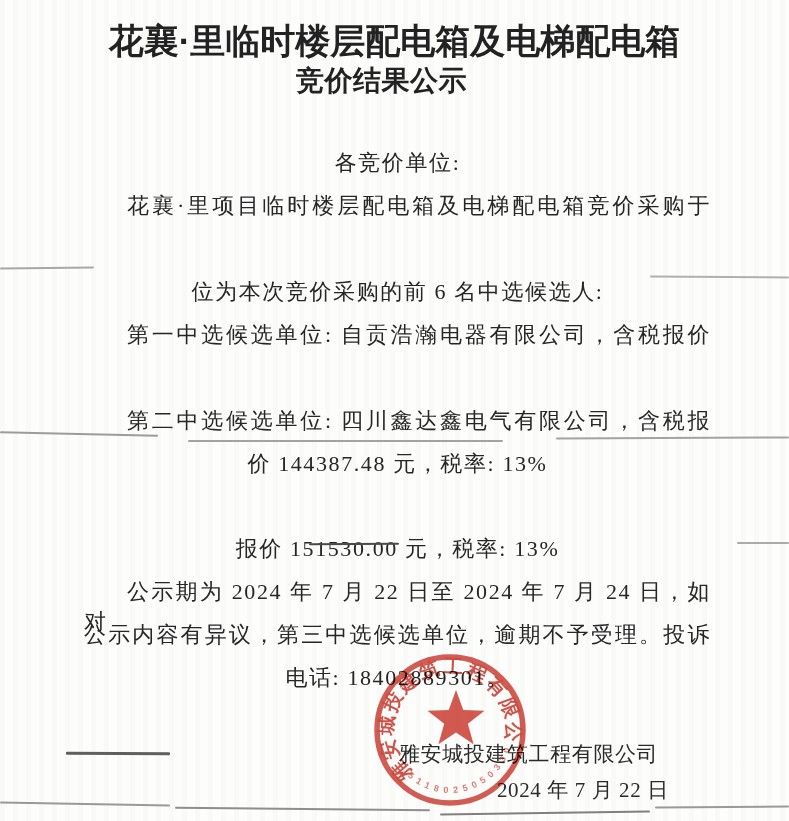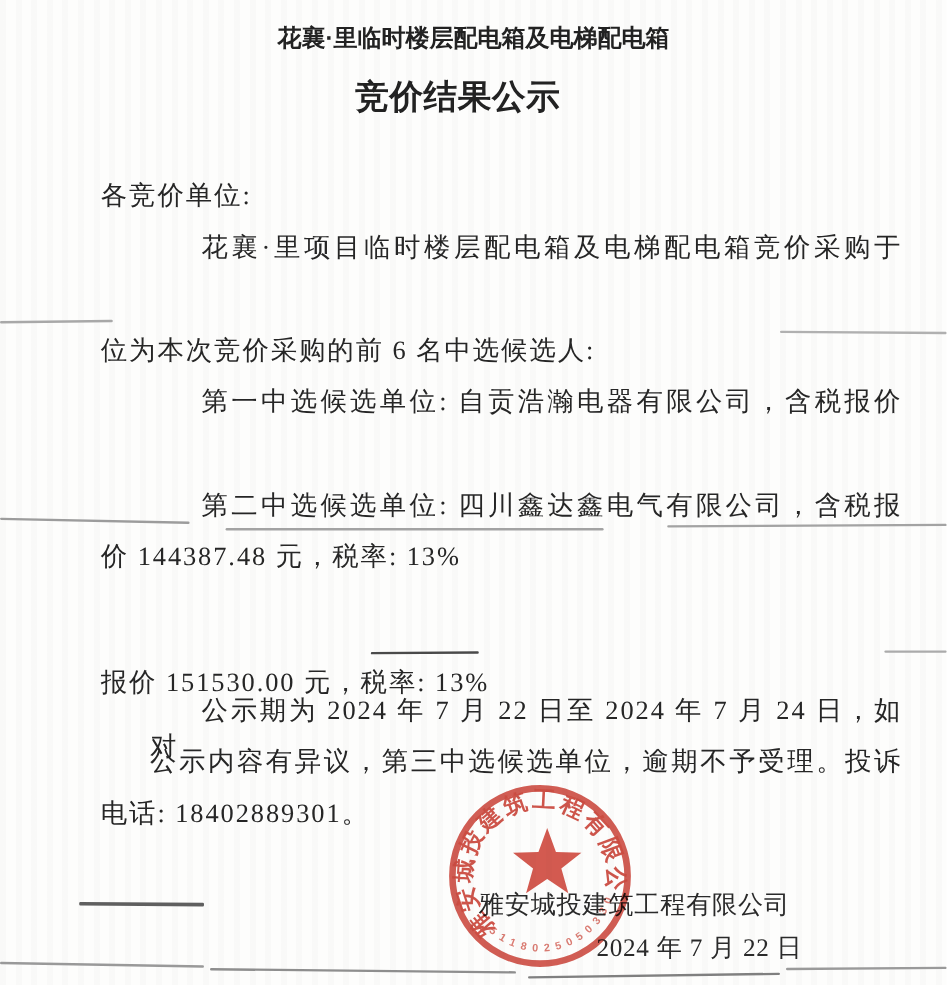--- a/index.html
+++ b/index.html
@@ -11,28 +11,29 @@
       #fdfdfc;
     overflow:hidden;
     font-family:"Liberation Serif","DejaVu Serif",serif;
     color:#262626;
   }
   .title{
     position:absolute;left:0;right:0;text-align:center;
     font-family:"Liberation Sans","DejaVu Sans",sans-serif;
     font-weight:700;color:#222;
   }
-  .title1{top:18px;font-size:20px;letter-spacing:0px;}
+  .title1{top:18px;font-size:35px;letter-spacing:0px;}
   .title2{top:62px;font-size:28px;letter-spacing:0.5px;transform:translateX(-13px);}
   .bline{
     position:absolute;left:84px;width:627px;
     font-size:22px;line-height:30px;letter-spacing:1.6px;
     white-space:nowrap;
+    text-align:center;
   }
-  .justify{white-space:normal;text-align:justify;text-align-last:justify;margin-left:41px;}
+  .justify{white-space:normal;text-align:justify;text-align-last:justify;}
   .indent{text-indent:43px;}
   .u{border-bottom:2px solid #3e3e3e;padding-bottom:1px;}
   .sig{position:absolute;font-size:21px;letter-spacing:0.6px;color:#2a2a2a;}
   .sig-company{left:399px;top:740px;}
   .sig-date{left:497px;top:776px;}
   .wrinkle{position:absolute;height:2px;background:#a8a8a8;border-radius:1px;}
   .seal{position:absolute;left:368px;top:648px;mix-blend-mode:multiply;opacity:0.9;}
   .seal text{font-family:"Liberation Sans","DejaVu Sans",sans-serif;font-weight:700;}
 </style>
 </head>
@@ -51,21 +52,21 @@
   <div class="bline" style="top:277px"><span>位为本次竞价采购的前 6 名中选候选人:</span></div>
 
   <div class="bline justify indent" style="top:320px"><span>第一中选候选单位: 自贡浩瀚电器有限公司，含税报价</span></div>
 
 
   <div class="bline justify indent" style="top:406px"><span>第二中选候选单位: 四川鑫达鑫电气有限公司，含税报</span></div>
 
   <div class="bline" style="top:449px"><span>价 144387.48 元，税率: 13%</span></div>
 
 
-  <div class="bline" style="top:554px"><span>报价 151530.00 元，税率: 13%</span></div>
+  <div class="bline" style="top:534px"><span>报价 151530.00 元，税率: 13%</span></div>
 
   <div class="bline justify indent" style="top:577px"><span>公示期为 2024 年 7 月 22 日至 2024 年 7 月 24 日，如对</span></div>
 
   <div class="bline justify" style="top:620px"><span>公示内容有异议，第三中选候选单位，逾期不予受理。投诉</span></div>
 
   <div class="bline" style="top:663px"><span>电话: 18402889301。</span></div>
 
   <div class="sig sig-company">雅安城投建筑工程有限公司</div>
   <div class="sig sig-date">2024 年 7 月 22 日</div>
 

